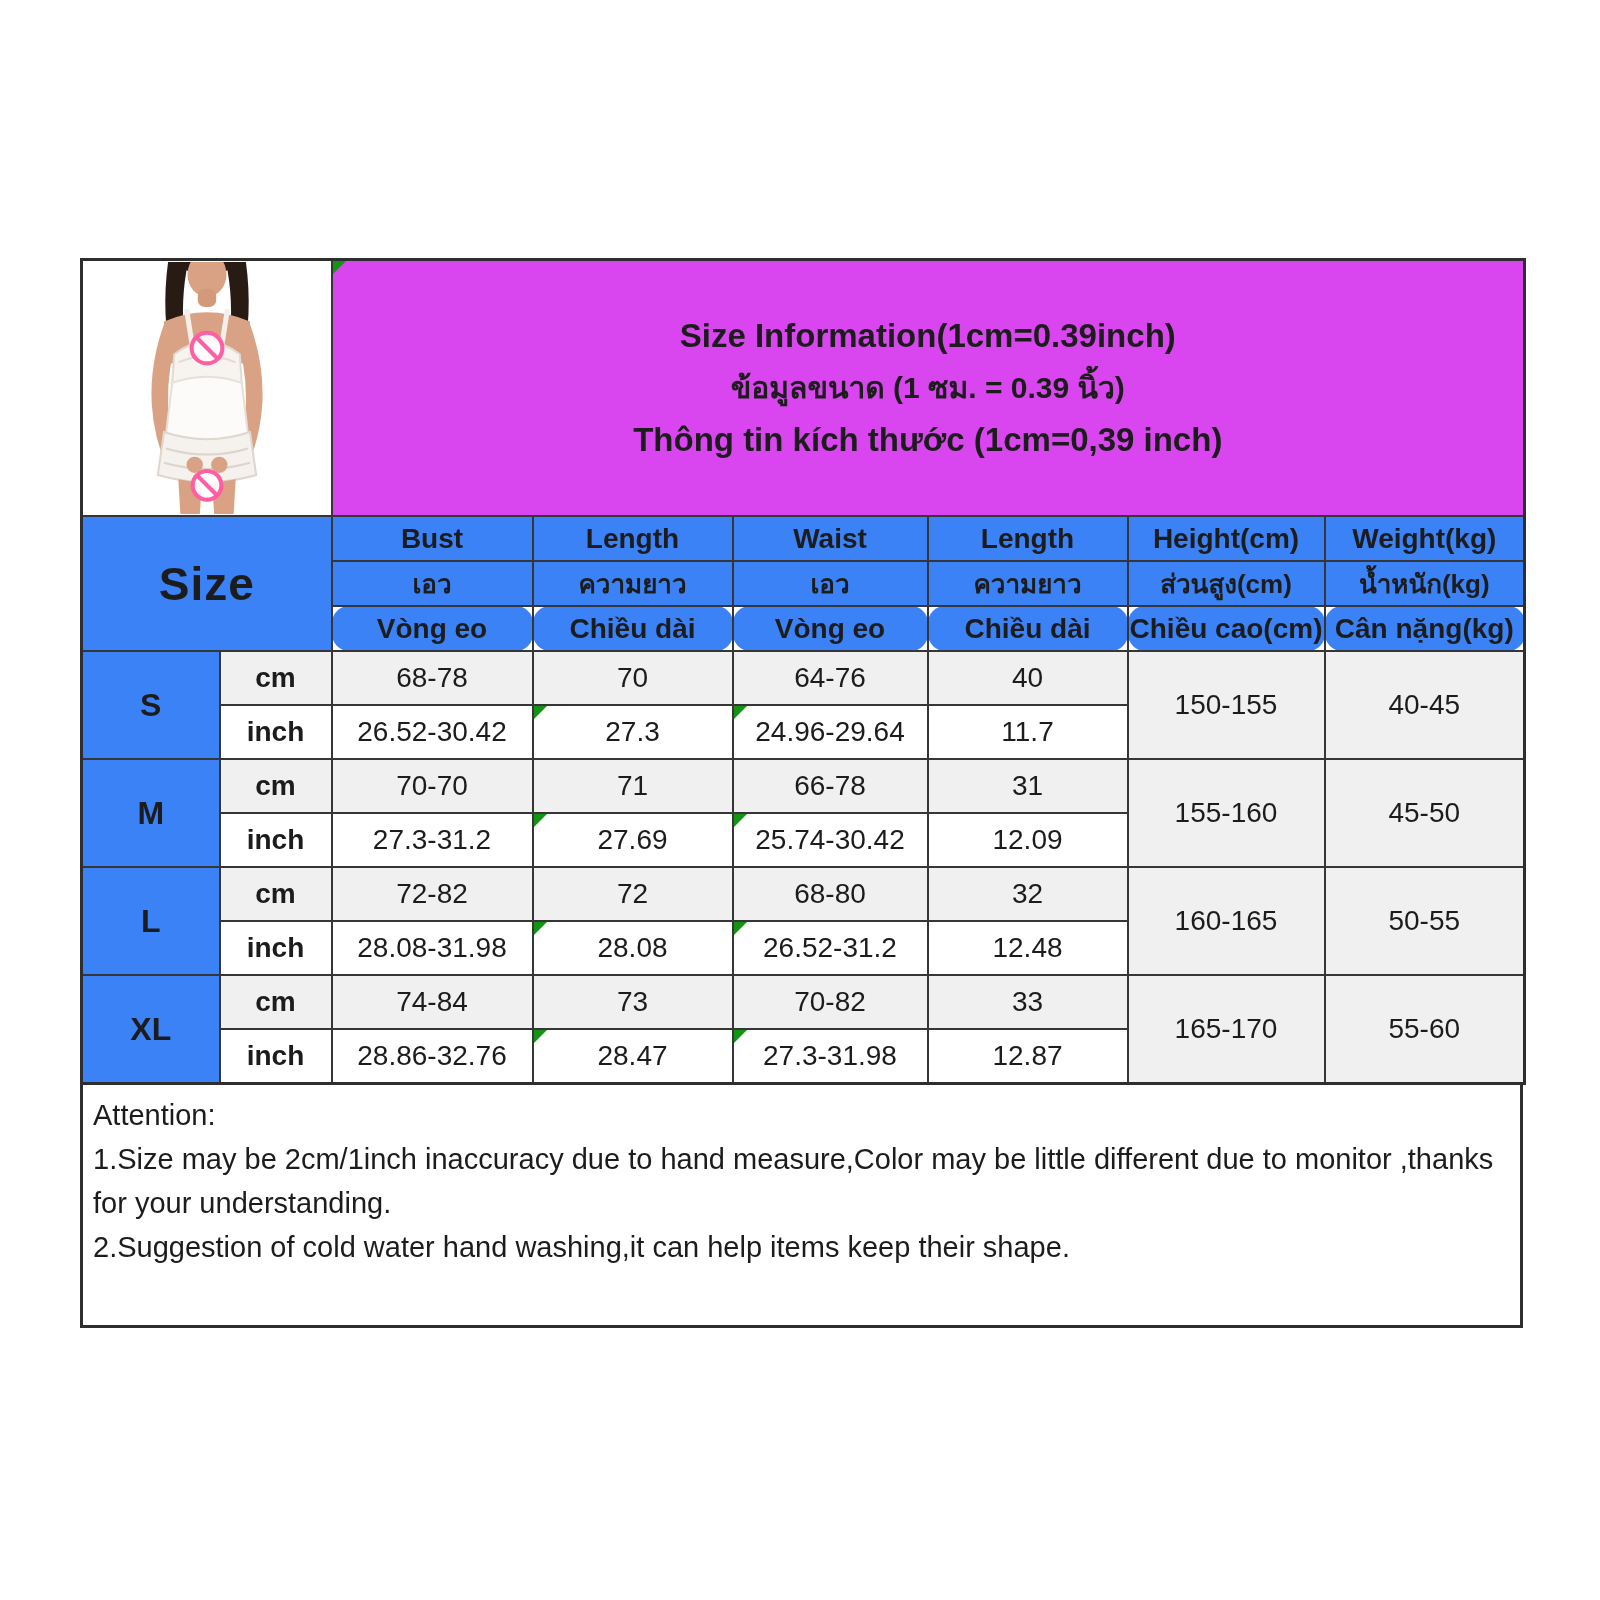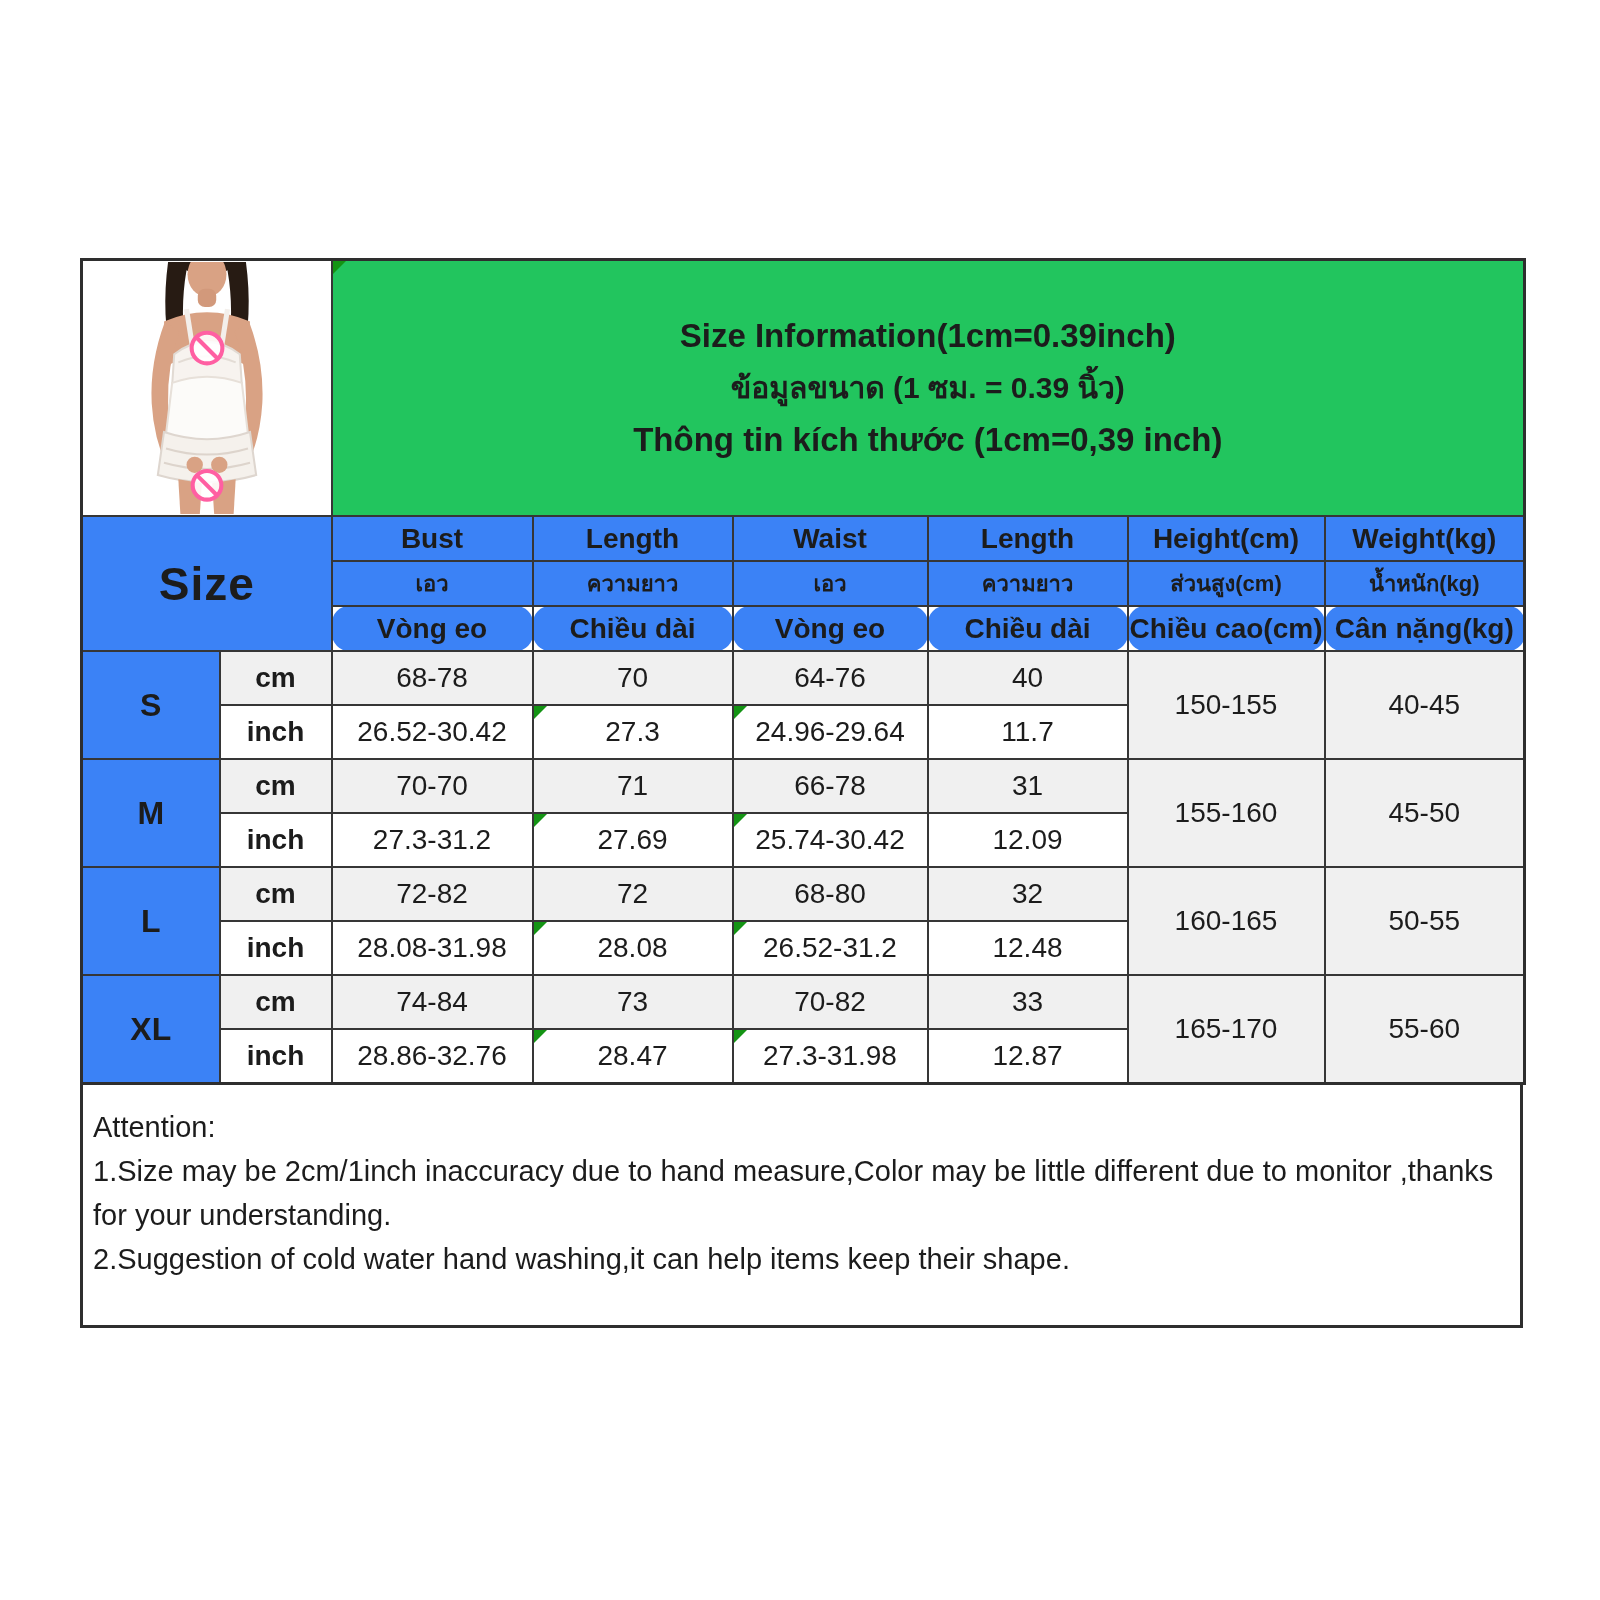--- a/index.html
+++ b/index.html
@@ -10,44 +10,44 @@
   table.size-table{border-collapse:collapse;table-layout:fixed;width:1443px;
                    border:3px solid #2e2e2e;}
   table.size-table td{border:2px solid #363636;text-align:center;vertical-align:middle;
                       padding:0;position:relative;overflow:hidden;}
 
   tr.r-photo td{height:254px;}
   tr.r-head td{height:43px;}
   tr.r-data td{height:52px;}
 
   .cell-photo{background:#ffffff;}
-  .cell-title{background:#22c55e;}
+  .cell-title{background:#d946ef;}
   .bg-head{background:#3b82f6;}
   .bg-cm{background:#f0f0f0;}
   .bg-white{background:#ffffff;}
 
   .title-en,.title-vi{font-size:33px;font-weight:bold;line-height:52px;}
   .title-th{font-size:30px;font-weight:bold;line-height:52px;}
 
   .h-en{font-size:28px;font-weight:bold;}
-  .h-th{font-size:22px;font-weight:bold;}
+  .h-th{font-size:26px;font-weight:bold;}
   .h-vi{font-size:28px;font-weight:bold;border-radius:17px;}
 
   .size-big{font-size:46px;font-weight:bold;letter-spacing:1px;}
   .size-letter{font-size:32px;font-weight:bold;}
   .unit-label{font-size:28px;font-weight:bold;}
   .val{font-size:28px;font-weight:normal;}
 
   
   .gm{position:absolute;top:0;left:0;width:0;height:0;display:block;
       border-top:13px solid #149414;border-right:13px solid transparent;}
 
   .attention{border:3px solid #2e2e2e;border-top:none;box-sizing:border-box;
              width:1443px;height:243px;background:#ffffff;
-             padding:20px 10px 0 10px;font-size:29px;line-height:44px;text-align:left;}
+             padding:8px 10px 0 10px;font-size:29px;line-height:44px;text-align:left;}
   .attention div{white-space:normal;}
 
   .photo-wrap{display:flex;justify-content:center;align-items:center;height:100%;}
 </style>
 </head>
 <body>
 
 <div class="canvas">
   <div class="sheet">
 

